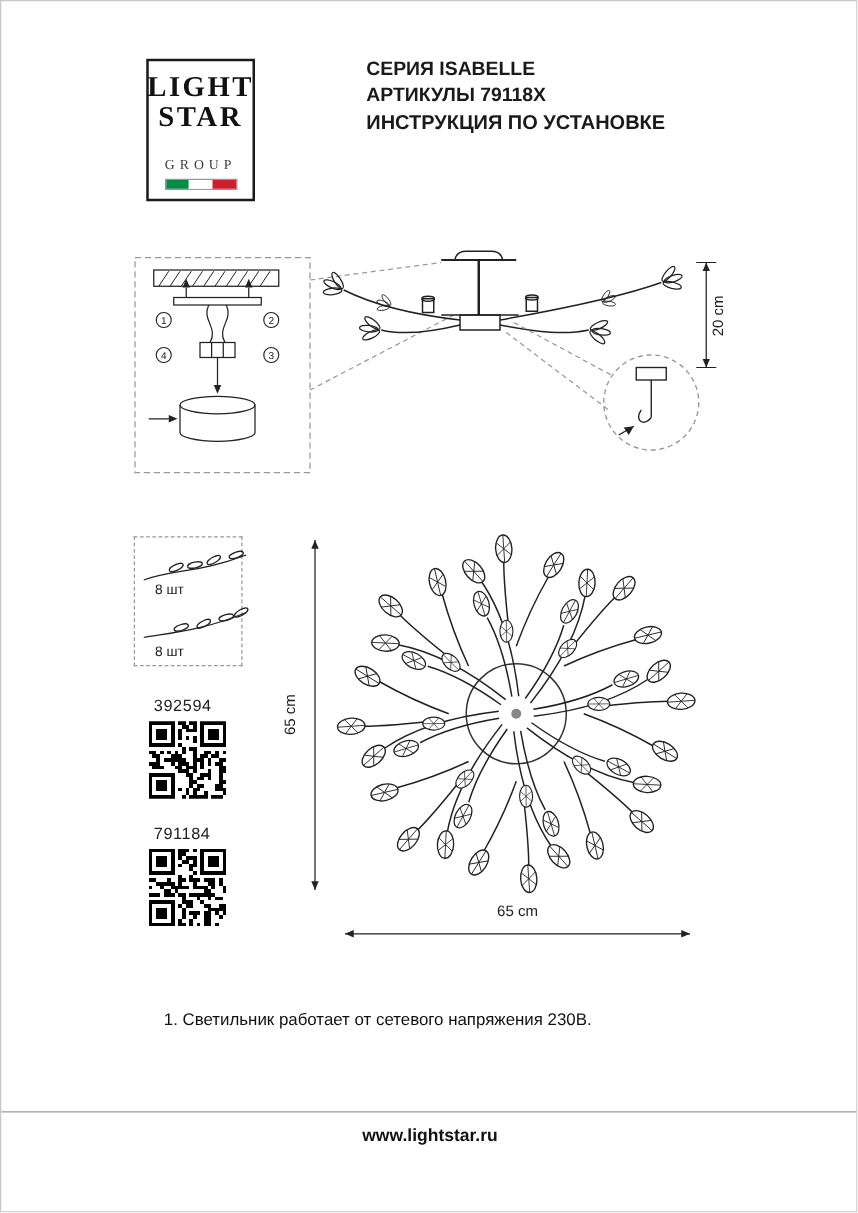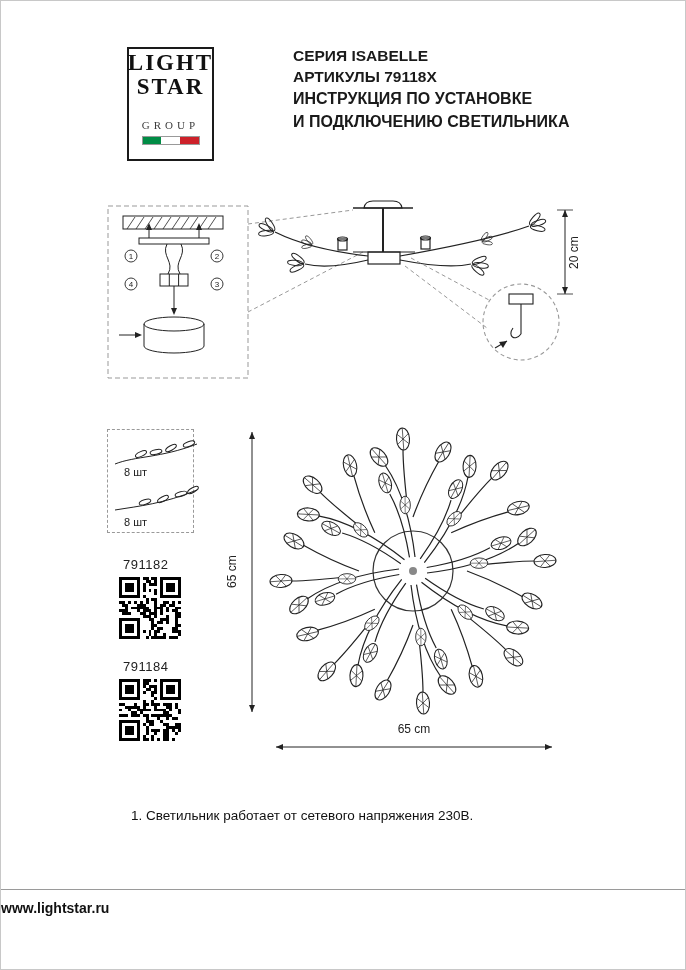--- a/index.html
+++ b/index.html
@@ -1,22 +1,22 @@
 <!DOCTYPE html>
 <html><head>
 <meta charset="utf-8">
 <style>
   * { margin:0; padding:0; box-sizing:border-box; }
   html,body { background:#ffffff; }
   body { font-family:"Liberation Sans", sans-serif; color:#1a1a1a; }
   .page { position:relative; width:686px; height:970px; background:#fff; border:1px solid #c8c8c8; overflow:hidden; }
 
   
-  .logo { position:absolute; left:126px; top:46px; width:87px; height:114px; border:2px solid #1a1a1a;
-          display:flex; flex-direction:column; align-items:center; padding-top:2px; }
+  .logo { position:absolute; left:116px; top:46px; width:87px; height:114px; border:2px solid #1a1a1a;
+          display:flex; flex-direction:column; align-items:center; justify-content:center; padding-top:2px; }
   .logo .word { font-family:"Liberation Serif", serif; font-weight:bold; font-size:23px; letter-spacing:2px; line-height:1.04; color:#111; }
   .logo .group { font-family:"Liberation Serif", serif; font-size:11px; letter-spacing:4px; margin-top:20px; color:#3d3d3d; }
   .logo .flag { display:flex; width:58px; height:9px; border:1px solid #999; margin-top:5px; }
   .logo .flag span { flex:1; }
 
   
   .titles { position:absolute; left:292px; top:44px; width:356px; font-weight:bold; }
   .titles .series, .titles .articles { font-size:15.5px; line-height:21px; }
   .titles .instr { font-size:16px; line-height:23px; }
 
@@ -34,21 +34,21 @@
   
   .code { position:absolute; left:122px; font-size:13px; color:#222; letter-spacing:0.5px; }
   .qr { position:absolute; left:118px; width:62px; height:62px; }
   .qr svg { display:block; width:100%; height:100%; }
 
   
   .notes { position:absolute; left:130px; top:804px; width:448px; font-size:13.5px; line-height:1.62; color:#111; }
 
   
   .footer-line { position:absolute; left:0; top:888px; width:686px; border-top:1px solid #9a9a9a; }
-  .website { position:absolute; left:0; top:899px; width:686px; font-weight:bold; font-size:14px; color:#111; }
+  .website { position:absolute; left:0; top:899px; width:686px; text-align:center; font-weight:bold; font-size:14px; color:#111; }
 </style>
 </head>
 <body>
 
 <div class="page">
 
   <div class="logo">
     <div class="word">LIGHT</div>
     <div class="word">STAR</div>
     <div class="group">GROUP</div>
@@ -57,21 +57,20 @@
         <span style="background:#ffffff"></span>
         <span style="background:#CD212A"></span>
     </div>
   </div>
 
   <div class="titles">
     <div class="series">СЕРИЯ ISABELLE</div>
     <div class="articles">АРТИКУЛЫ 79118X</div>
     <div class="instr">
       <div>ИНСТРУКЦИЯ ПО УСТАНОВКЕ</div>
-      <div>И ПОДКЛЮЧЕНИЮ СВЕТИЛЬНИКА</div>
     </div>
   </div>
 
   <svg class="draw" style="left:100px; top:193px;" width="480" height="200" viewBox="0 0 480 200">
     <defs>
       <g id="leafc" fill="none" stroke="#222" stroke-width="1">
         <ellipse rx="7.5" ry="2.6" transform="rotate(-32) translate(9,0)"></ellipse>
         <ellipse rx="7.5" ry="2.6" transform="translate(10,0)"></ellipse>
         <ellipse rx="7.5" ry="2.6" transform="rotate(32) translate(9,0)"></ellipse>
       </g>
@@ -177,21 +176,21 @@
     <svg style="top:52px;" width="90" height="34" viewBox="0 0 90 34" fill="none" stroke="#222" stroke-width="1">
       <path d="M4,28 C28,24 52,22 86,8"></path>
       <ellipse rx="6" ry="2.3" transform="translate(34,20) rotate(-18)"></ellipse>
       <ellipse rx="6" ry="2.3" transform="translate(52,17) rotate(-28)"></ellipse>
       <ellipse rx="6" ry="2.3" transform="translate(70,12) rotate(-15)"></ellipse>
       <ellipse rx="6" ry="2.3" transform="translate(82,8) rotate(-30)"></ellipse>
     </svg>
     <div class="part-label" style="top:86px;">8 шт</div>
   </div>
 
-  <div class="code" style="top:556px;">791182</div>
+  <div class="code" style="top:556px;">392594</div>
   <div class="qr" style="top:576px;">
       <svg viewBox="0 0 21 21" shape-rendering="crispEdges" xmlns="http://www.w3.org/2000/svg">
         <rect width="21" height="21" fill="#fff"></rect>
         <rect x="8" y="0" width="1" height="1" fill="#000"></rect>
         <rect x="9" y="0" width="1" height="1" fill="#000"></rect>
         <rect x="11" y="0" width="1" height="1" fill="#000"></rect>
         <rect x="12" y="0" width="1" height="1" fill="#000"></rect>
         <rect x="9" y="1" width="1" height="1" fill="#000"></rect>
         <rect x="10" y="1" width="1" height="1" fill="#000"></rect>
         <rect x="12" y="1" width="1" height="1" fill="#000"></rect>

